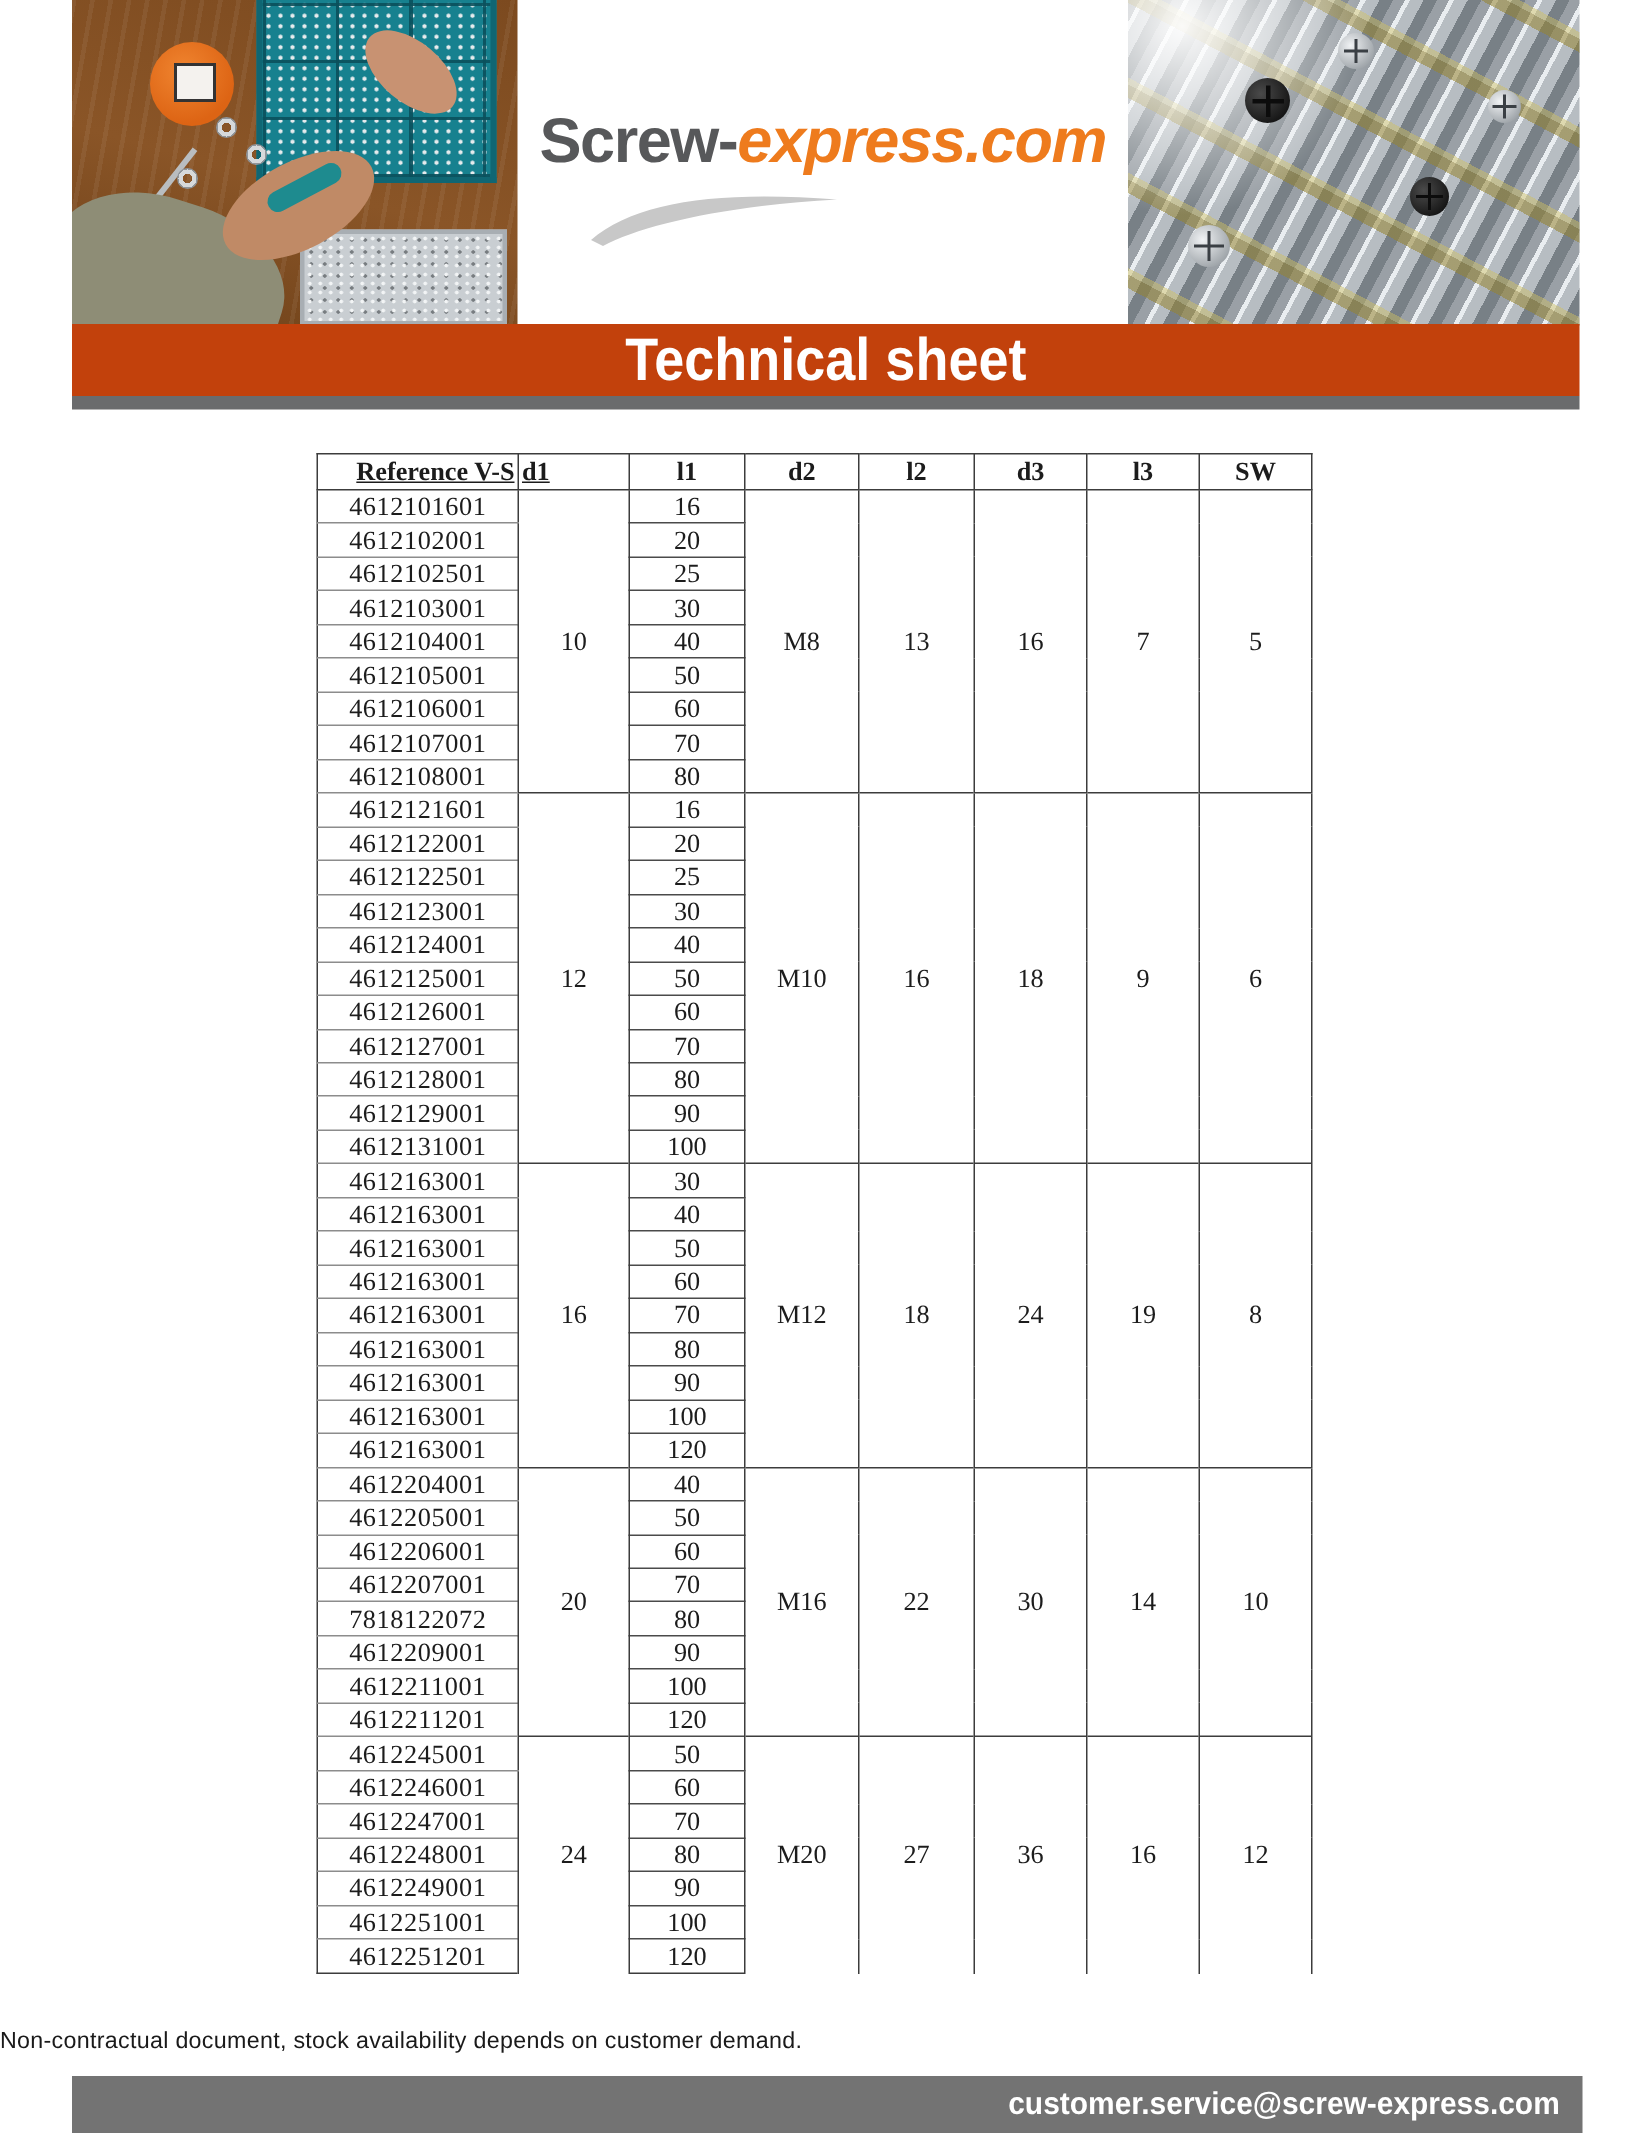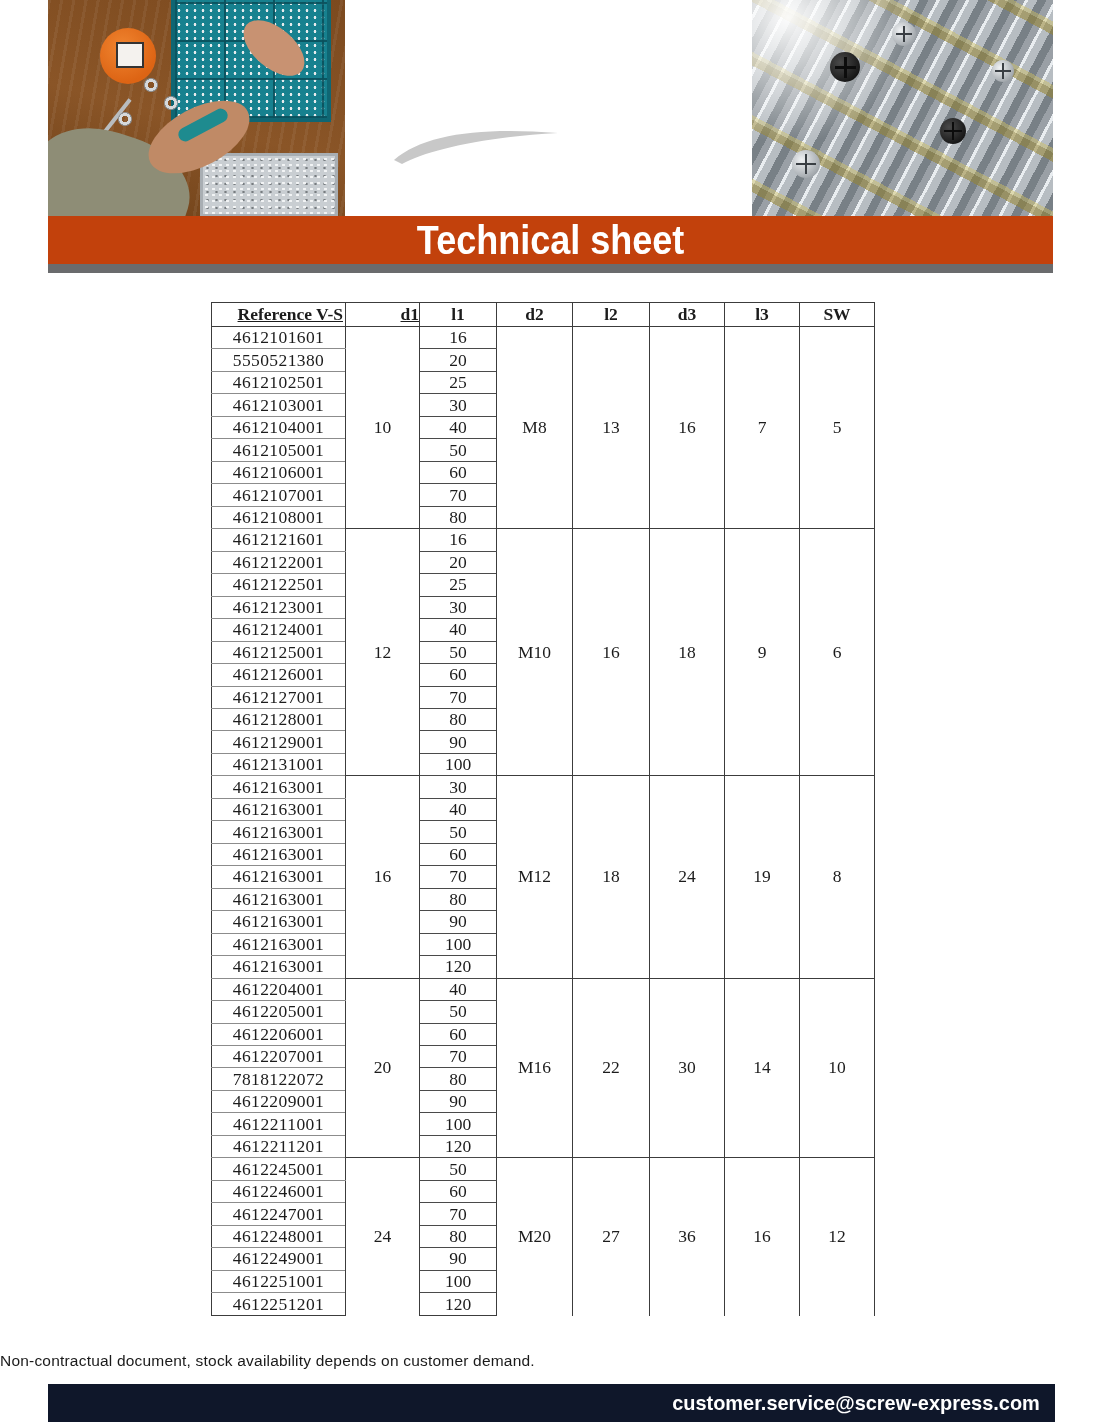--- a/index.html
+++ b/index.html
@@ -74,30 +74,30 @@
   #spec-table{position:absolute;left:211px;top:302px;width:663px;height:1014px;
     border-collapse:collapse;table-layout:fixed;
     font-family:"Liberation Serif",serif;font-size:17.5px;color:#1c1c1c;}
   #spec-table td,#spec-table th{text-align:center;vertical-align:middle;padding:0;
     border-left:1.6px solid #3c3c3c;border-right:1.6px solid #3c3c3c;}
   #spec-table tr.hdr{height:24px;}
   #spec-table tr.hdr th{border-top:1.6px solid #3c3c3c;border-bottom:1.6px solid #3c3c3c;
     font-family:"Liberation Serif",serif;font-weight:700;font-size:17.5px;}
   #spec-table th.sans{font-family:"Liberation Sans",sans-serif;font-weight:400;font-size:14.5px;text-decoration:underline;}
   #spec-table th.ref-h{text-align:right;padding-right:2px;}
-  #spec-table th.d1-h{text-align:right;padding-left:2px;}
+  #spec-table th.d1-h{text-align:left;padding-left:2px;}
   #spec-table td.ref{border-top:1px solid #8c8c8c;border-bottom:1px solid #8c8c8c;letter-spacing:.4px;}
   #spec-table td.l1{border-top:1px solid #4a4a4a;border-bottom:1px solid #4a4a4a;}
   #spec-table tr.group-start td{border-top:1.8px solid #3c3c3c;margin-top:15px;}
   #spec-table tr:last-child td{border-bottom:1.8px solid #3c3c3c;}
 
   
   #note{position:absolute;left:0;top:1352px;width:1030px;
     font-size:15.5px;color:#1a1a1a;letter-spacing:.2px;}
-  #footer-bar{position:absolute;left:48px;top:1384px;width:1007px;height:38px;background:#0f172a;
+  #footer-bar{position:absolute;left:48px;top:1384px;width:1007px;height:38px;background:#737373;
     text-align:right;}
   #footer-bar span{display:inline-block;color:#ffffff;font-weight:700;font-size:21px;
     line-height:38px;padding-right:16px;transform:scaleX(.95);transform-origin:right center;}
 </style>
 </head>
 <body>
 
 <div id="page">
 
   <div class="photo" id="photo-left">
@@ -110,20 +110,21 @@
     <div class="sleeve"></div>
     <div class="tray2"></div>
     <div class="hand2"></div>
     <div class="hand1"></div>
     <div class="tool-grip"></div>
     <div class="washer" style="left:96px;top:78px;"></div>
     <div class="washer" style="left:116px;top:96px;"></div>
     <div class="washer" style="left:70px;top:112px;"></div>
   </div>
 
+  <div id="logo"><span class="p1">Screw-</span><span class="p2">express.com</span></div>
   <svg id="swoosh" width="175" height="42" viewBox="0 0 175 42">
     <path d="M6,36 C36,10 92,3 170,9 C96,13 40,26 14,40 Z" fill="#c8c8c8"></path>
   </svg>
 
   <div class="photo" id="photo-right">
     <div class="screwhead" style="left:78px;top:52px;width:30px;height:30px;"></div>
     <div class="screwhead" style="left:188px;top:118px;width:26px;height:26px;"></div>
     <div class="screwhead light" style="left:140px;top:22px;width:24px;height:24px;"></div>
     <div class="screwhead light" style="left:40px;top:150px;width:28px;height:28px;"></div>
     <div class="screwhead light" style="left:240px;top:60px;width:22px;height:22px;"></div>
@@ -162,21 +163,21 @@
           <td class="ref">4612101601</td>
           <td class="merged" rowspan="9">10</td>
           <td class="l1">16</td>
           <td class="merged" rowspan="9">M8</td>
           <td class="merged" rowspan="9">13</td>
           <td class="merged" rowspan="9">16</td>
           <td class="merged" rowspan="9">7</td>
           <td class="merged" rowspan="9">5</td>
         </tr>
         <tr>
-          <td class="ref">5550521380</td>
+          <td class="ref">4612102001</td>
           <td class="l1">20</td>
         </tr>
         <tr>
           <td class="ref">4612102501</td>
           <td class="l1">25</td>
         </tr>
         <tr>
           <td class="ref">4612103001</td>
           <td class="l1">30</td>
         </tr>

